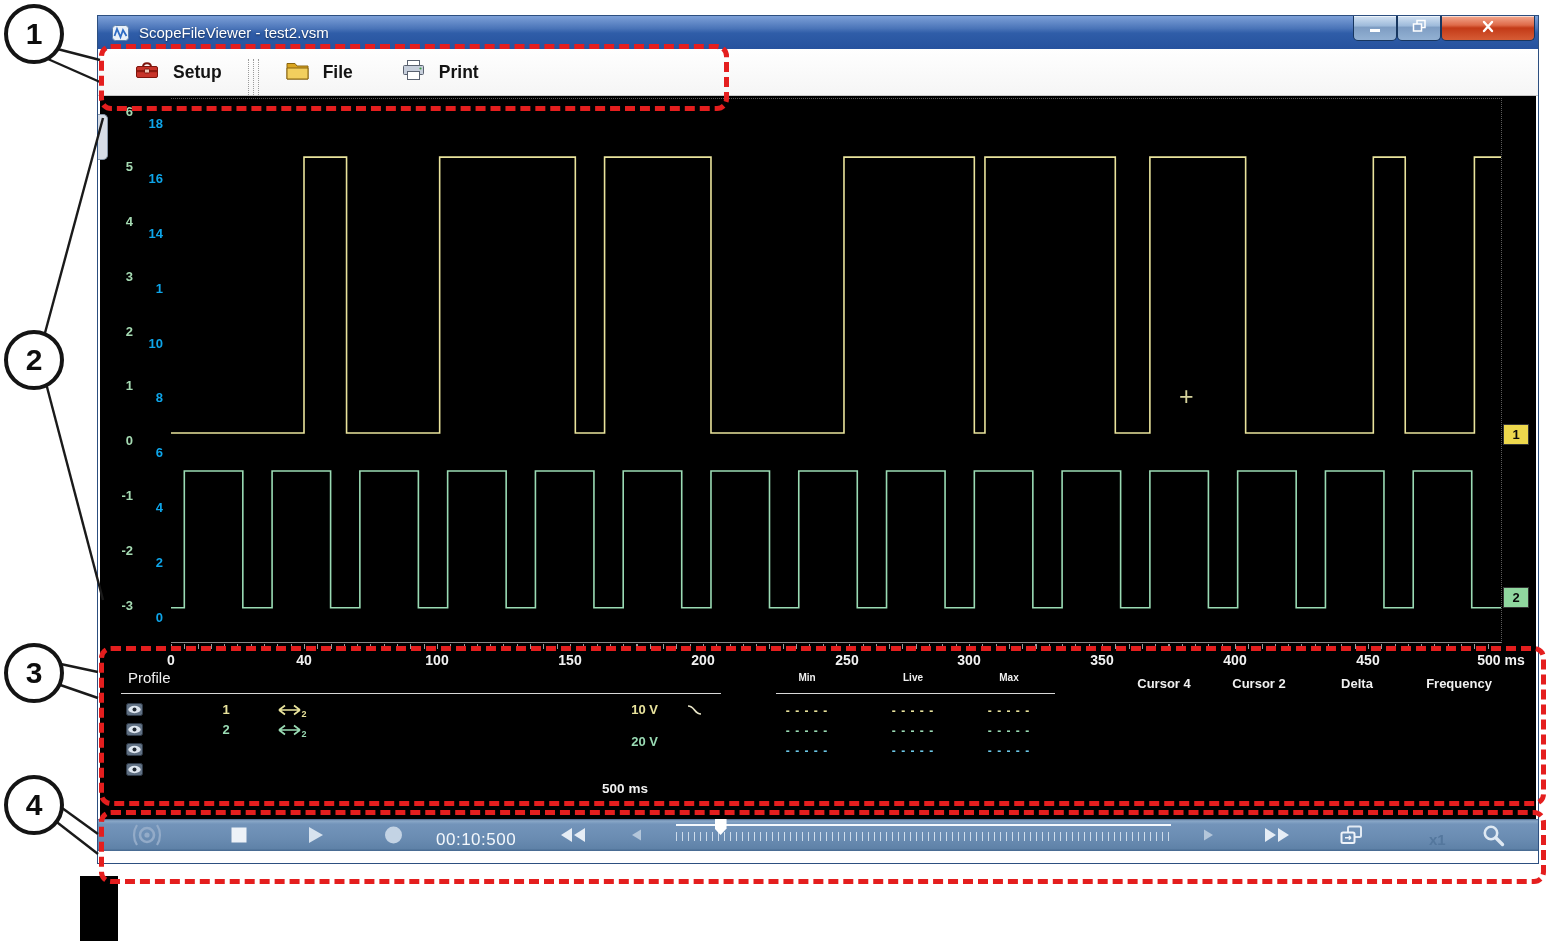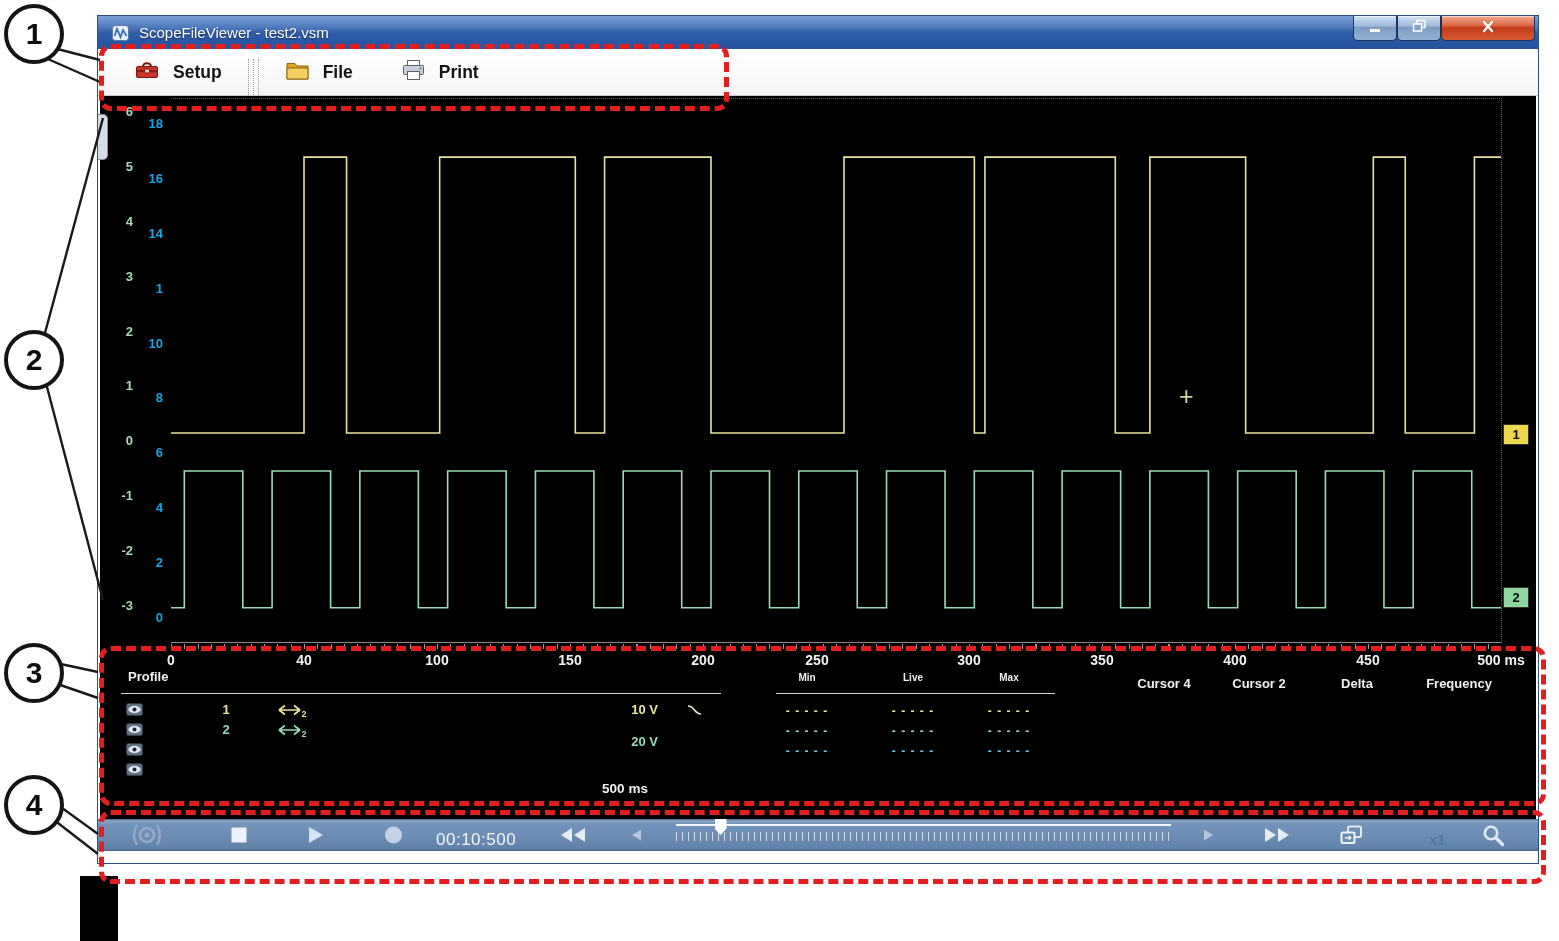--- a/index.html
+++ b/index.html
@@ -56,21 +56,21 @@
   #crosshair{position:absolute;left:1008px;top:286px;color:#d6d39c;font-size:25px;line-height:22px;}
   #tickstrip{position:absolute;left:71px;top:548px;width:1330px;height:5px;
              background:repeating-linear-gradient(90deg,#9a9a9a 0 1px,transparent 1px 13.3px);}
   #xlabels{position:absolute;left:71px;top:556px;width:1330px;height:18px;color:#f2f2f2;
            font-size:14px;font-weight:bold;}
   #xlabels span{position:absolute;transform:translateX(-50%);white-space:nowrap;}
   .chmark{position:absolute;left:1403px;width:24px;height:19px;color:#0a0a0a;font-weight:bold;
           font-size:13px;display:flex;align-items:center;justify-content:center;border:1px solid #333;}
 
   
-  #profile-h{position:absolute;left:28px;top:573px;color:#f0f0f0;font-size:13px;font-weight:bold;}
+  #profile-h{position:absolute;left:28px;top:573px;color:#f0f0f0;font-size:15px;font-weight:normal;}
   .pline{position:absolute;height:1px;background:#d8d8d8;top:597px;}
   #pline1{left:21px;width:600px;}
   #pline2{left:676px;width:279px;}
   .mlmh{position:absolute;transform:translateX(-50%);top:576px;color:#f0f0f0;font-size:10px;font-weight:bold;}
   .curh{position:absolute;transform:translateX(-50%);top:580px;color:#f0f0f0;font-size:13px;font-weight:bold;}
   .prow{position:absolute;left:0;width:100%;height:18px;}
   .eye{position:absolute;left:26px;top:1px;display:inline-flex;}
   .pch{position:absolute;transform:translateX(-50%);left:126px;font-size:13px;font-weight:bold;}
   .plead{position:absolute;left:176px;top:1px;display:inline-flex;}
   .pscale{position:absolute;left:470px;width:88px;text-align:right;font-size:13px;font-weight:bold;}
@@ -214,21 +214,21 @@
         <div id="crosshair">+</div>
       </div>
 
       <div id="tickstrip"></div>
       <div id="xlabels">
           <span style="left: 0px;">0</span>
           <span style="left: 133px;">40</span>
           <span style="left: 266px;">100</span>
           <span style="left: 399px;">150</span>
           <span style="left: 532px;">200</span>
-          <span style="left: 646px; text-align: center;">250</span>
+          <span style="left: 676px; text-align: center;">250</span>
           <span style="left: 798px;">300</span>
           <span style="left: 931px;">350</span>
           <span style="left: 1064px;">400</span>
           <span style="left: 1197px;">450</span>
           <span style="left: 1330px;">500 ms</span>
         </div>
       <div id="chmarkers">
           <div class="chmark" style="background: rgb(237, 216, 77); top: 328px;">1</div>
           <div class="chmark" style="background: rgb(144, 215, 159); top: 491px;">2</div>
         </div>

